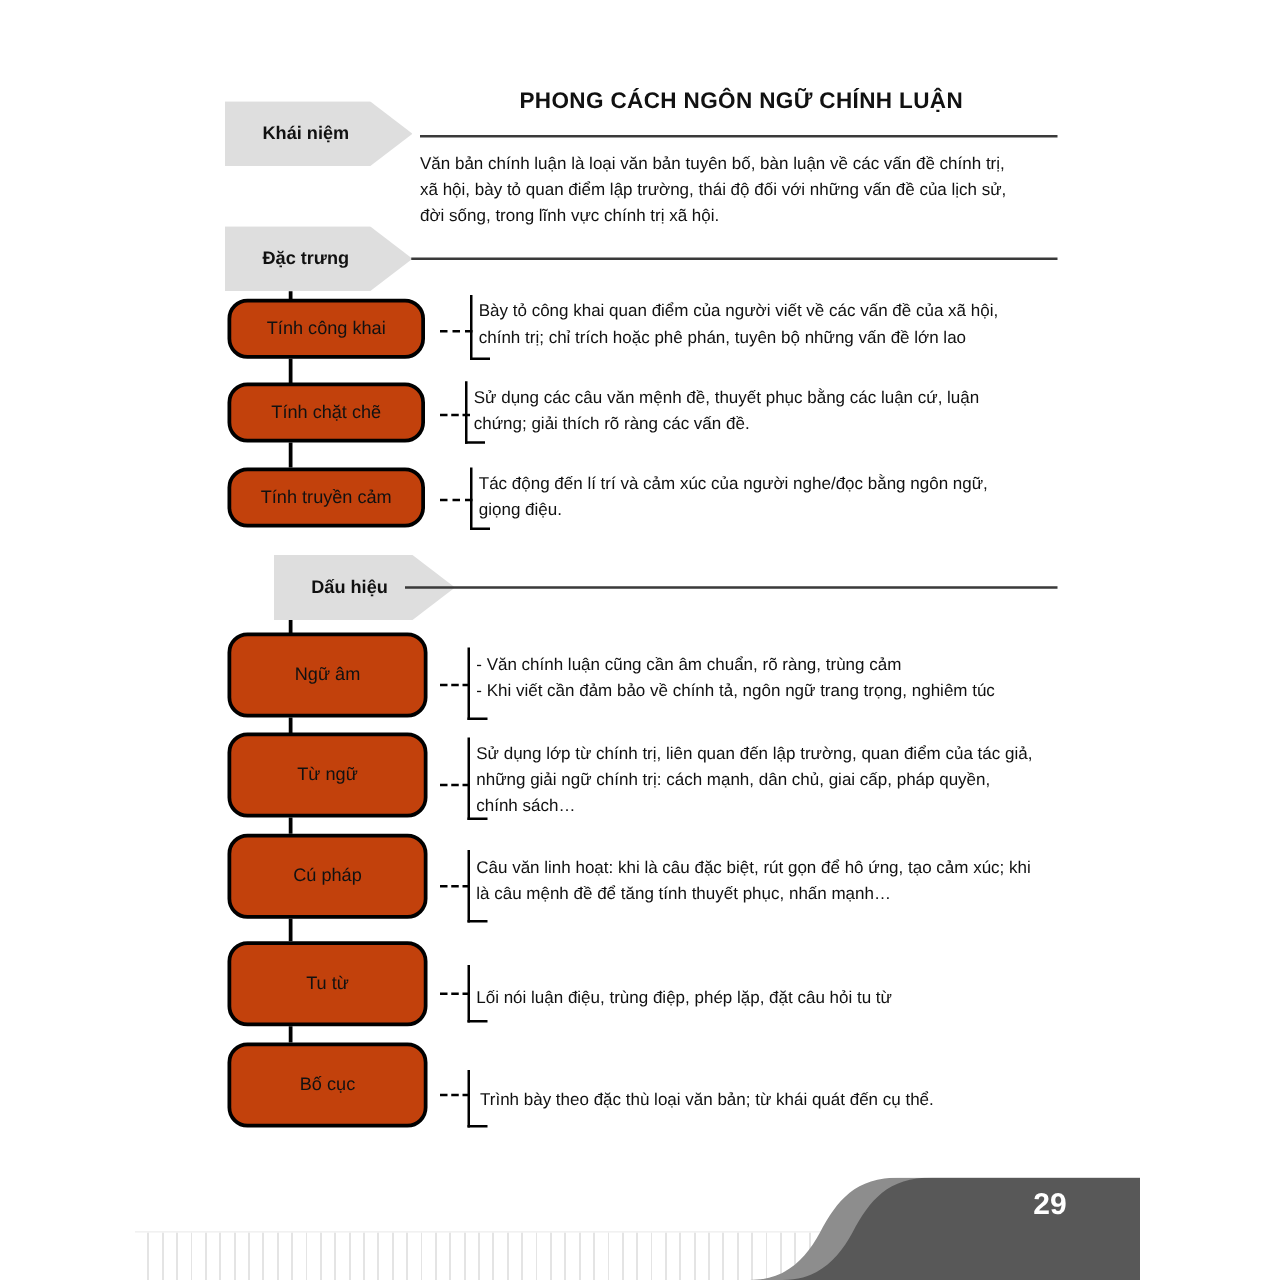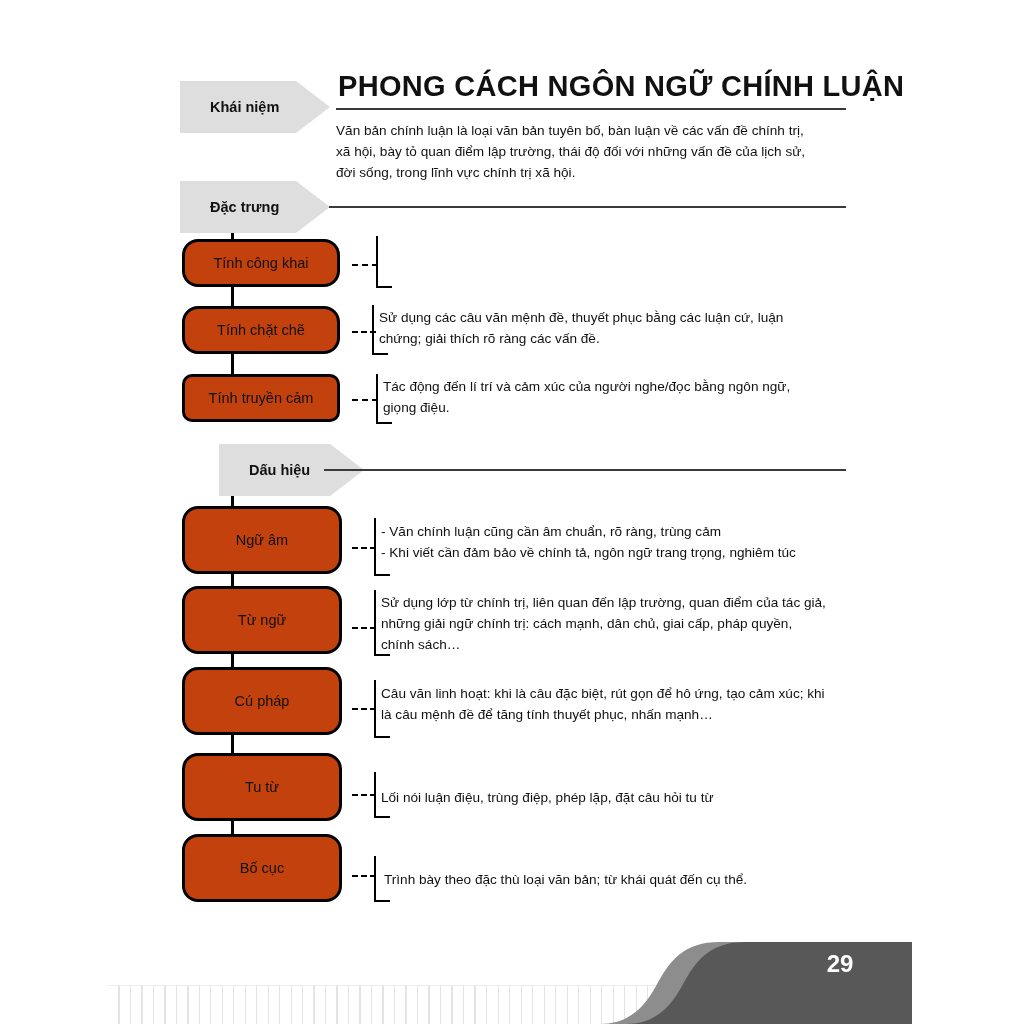--- a/index.html
+++ b/index.html
@@ -19,21 +19,21 @@
     overflow: hidden;
   }
 
   
   .doc-title {
     position: absolute;
     left: 338px;
     top: 70px;
     width: 510px;
     text-align: center;
-    font-size: 29px;
+    font-size: 18px;
     font-weight: bold;
     letter-spacing: 0.3px;
     color: #111111;
     white-space: nowrap;
   }
 
   
   .banner {
     position: absolute;
     height: 52px;
@@ -179,36 +179,40 @@
   </div>
   <div class="rule" style="left:329px; top:206px; width:517px;"></div>
 
   <div class="stem" style="left:231px; top:233px; height:12px;"></div>
 
   <div class="node" style="left:182px; top:239px; width:158px; height:48px;">
     <span class="node-label">Tính công khai</span>
   </div>
   <div class="leader" style="left:352px; top:264px; width:26px;"></div>
   <div class="bracket" style="left:376px; top:236px; width:16px; height:52px;"></div>
+  <div class="desc plain" style="left:383px; top:238px; width:470px;">
+    <span class="desc-line">Bày tỏ công khai quan điểm của người viết về các vấn đề của xã hội,</span>
+    <span class="desc-line">chính trị; chỉ trích hoặc phê phán, tuyên bộ những vấn đề lớn lao</span>
+  </div>
 
   <div class="stem" style="left:231px; top:287px; height:20px;"></div>
 
   <div class="node" style="left:182px; top:306px; width:158px; height:48px;">
     <span class="node-label">Tính chặt chẽ</span>
   </div>
   <div class="leader" style="left:352px; top:331px; width:24px;"></div>
   <div class="bracket" style="left:372px; top:305px; width:16px; height:50px;"></div>
   <div class="desc plain" style="left:379px; top:307px; width:470px;">
     <span class="desc-line">Sử dụng các câu văn mệnh đề, thuyết phục bằng các luận cứ, luận</span>
     <span class="desc-line">chứng; giải thích rõ ràng các vấn đề.</span>
   </div>
 
   <div class="stem" style="left:231px; top:354px; height:20px;"></div>
 
-  <div class="node" style="left:182px; top:374px; width:158px; height:48px;border-radius:10px;">
+  <div class="node" style="left:182px; top:374px; width:158px; height:48px;">
     <span class="node-label">Tính truyền cảm</span>
   </div>
   <div class="leader" style="left:352px; top:399px; width:26px;"></div>
   <div class="bracket" style="left:376px; top:374px; width:16px; height:50px;"></div>
   <div class="desc plain" style="left:383px; top:376px; width:470px;">
     <span class="desc-line">Tác động đến lí trí và cảm xúc của người nghe/đọc bằng ngôn ngữ,</span>
     <span class="desc-line">giọng điệu.</span>
   </div>
 
   <div class="banner" style="left:175px; top:444px; width:145px;margin-left:44px;">

